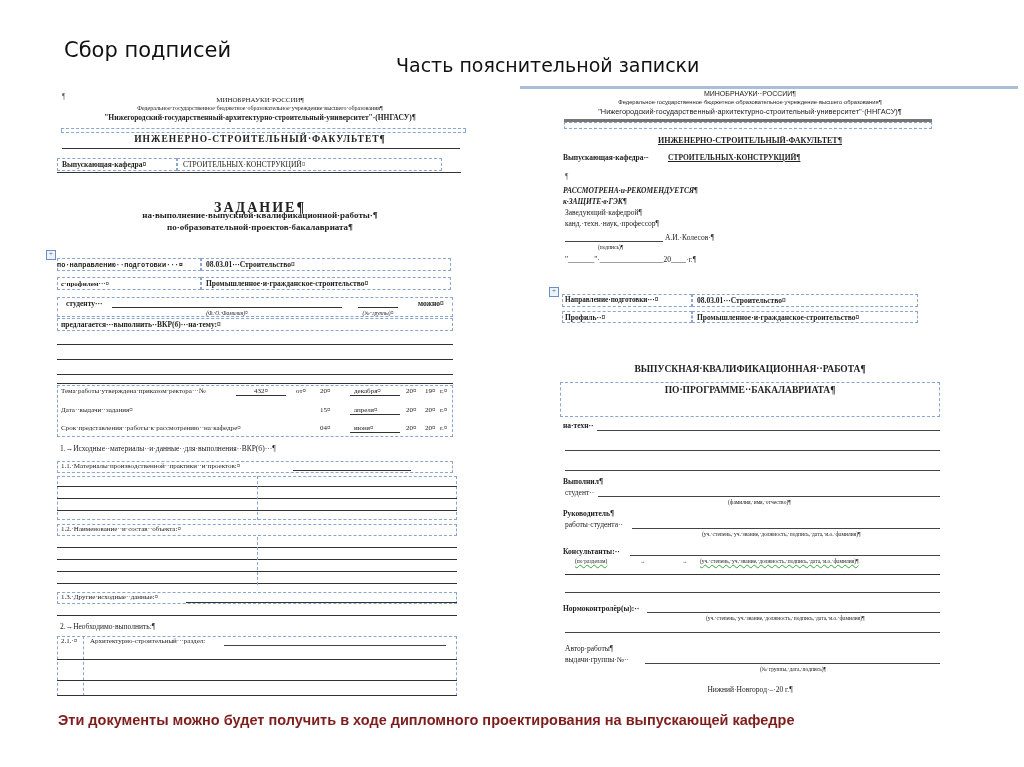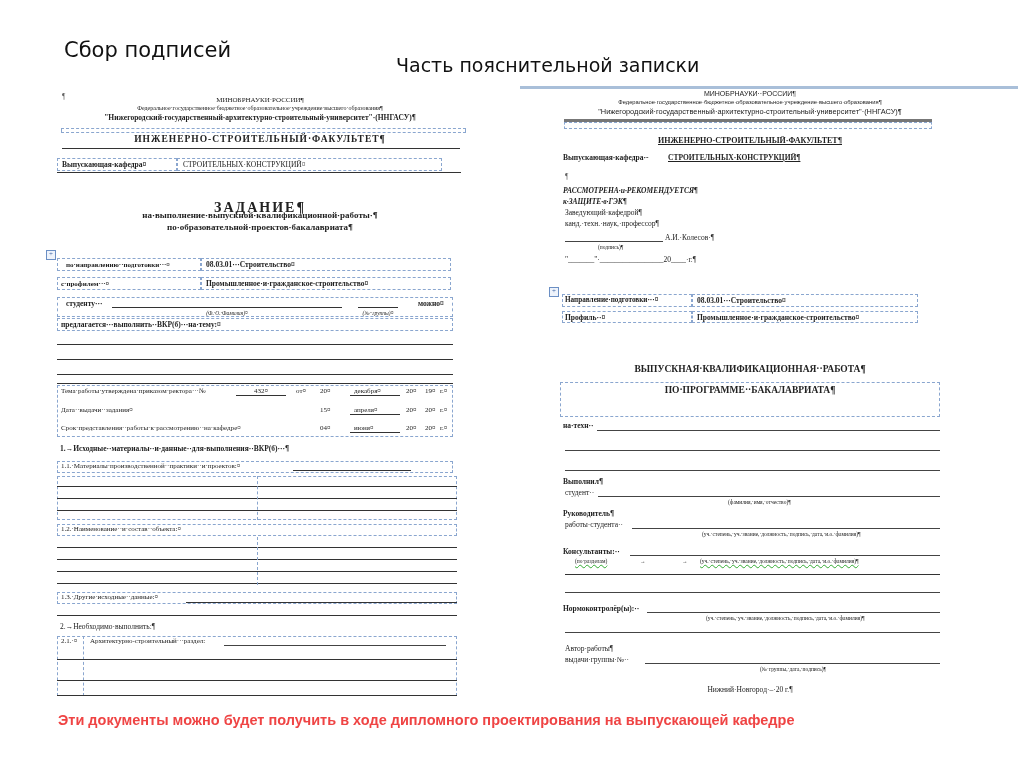--- a/index.html
+++ b/index.html
@@ -1,21 +1,21 @@
 <!DOCTYPE html>
 <html><head>
 <meta charset="utf-8">
 <style>
   html,body{margin:0;padding:0;background:#fff;}
   body{width:1024px;height:767px;position:relative;overflow:hidden;font-family:"DejaVu Sans",sans-serif;color:#111;}
   .slide-title{position:absolute;font-family:"DejaVu Sans",sans-serif;color:#111;white-space:nowrap;}
   #t1{left:64px;top:38px;font-size:21px;}
   #t2{left:396px;top:54px;font-size:19px;}
   .title-rule{position:absolute;left:520px;top:86px;width:498px;height:3px;background:#a9bfd9;}
-  .footer-note{position:absolute;left:58px;top:712px;font-size:14.5px;font-weight:bold;color:#ef4444;white-space:nowrap;font-family:"Liberation Sans",sans-serif;}
+  .footer-note{position:absolute;left:58px;top:712px;font-size:14.5px;font-weight:bold;color:#7f1d1d;white-space:nowrap;font-family:"Liberation Sans",sans-serif;}
 
   .doc{position:absolute;font-family:"Liberation Serif",serif;font-size:7.5px;color:#222;}
   .sans{font-family:"Liberation Sans",sans-serif;}
   .c{text-align:center;}
   .b{font-weight:bold;}
   .i{font-style:italic;}
   .abs{position:absolute;white-space:nowrap;}
   .pil{color:#666;}
   .hr{position:absolute;height:0;border-top:1.5px solid #333;}
   .hrthin{position:absolute;height:0;border-top:1px solid #444;}
@@ -46,21 +46,21 @@
   <div class="cell" style="left:177px;top:158px;width:265px;height:13px;"></div>
   <div class="abs" style="left:183px;top:160px;font-size:7.5px;">СТРОИТЕЛЬНЫХ·КОНСТРУКЦИЙ¤</div>
   <div class="hr" style="left:57px;top:172px;width:404px;"></div>
 
   <div class="abs c b" style="left:60px;top:200px;width:400px;font-size:14px;letter-spacing:2px;">ЗАДАНИЕ¶</div>
   <div class="abs c b" style="left:60px;top:210px;width:400px;font-size:9px;">на·выполнение·выпускной·квалификационной·работы·¶</div>
   <div class="abs c b" style="left:60px;top:222px;width:400px;font-size:9px;">по·образовательной·проектов·бакалавриата¶</div>
 
   <div class="move-handle" style="left:46px;top:250px;">+</div>
   <div class="cell" style="left:57px;top:258px;width:144px;height:13px;"></div>
-  <div class="abs b" style="left:66px;top:261px;font-size:7px;">по·направлению··подготовки···¤</div>
+  <div class="abs b" style="left:57px;top:261px;font-size:7px;font-family:Liberation Mono, monospace;">по·направлению··подготовки···¤</div>
   <div class="cell" style="left:201px;top:258px;width:250px;height:13px;"></div>
   <div class="abs b" style="left:206px;top:260px;font-size:7.5px;">08.03.01···Строительство¤</div>
   <div class="cell" style="left:57px;top:277px;width:144px;height:13px;"></div>
   <div class="abs b" style="left:61px;top:280px;font-size:7px;">с·профилем···¤</div>
   <div class="cell" style="left:201px;top:277px;width:250px;height:13px;"></div>
   <div class="abs b" style="left:206px;top:279px;font-size:7.5px;">Промышленное·и·гражданское·строительство¤</div>
 
   <div class="cell" style="left:57px;top:297px;width:396px;height:20px;"></div>
   <div class="abs b" style="left:66px;top:299px;font-size:7.5px;">студенту···</div>
   <div class="line" style="left:112px;top:297px;width:230px;height:11px;"></div>
@@ -97,21 +97,21 @@
   <div class="abs" style="left:440px;top:406px;font-size:7px;">г.¤</div>
 
   <div class="abs" style="left:61px;top:424px;font-size:7px;">Срок·представления··работы·к·рассмотрению··на·кафедре¤</div>
   <div class="abs" style="left:320px;top:424px;font-size:7px;">04¤</div>
   <div class="line" style="left:350px;top:422px;width:50px;height:11px;"></div>
   <div class="abs" style="left:354px;top:424px;font-size:7px;">июня¤</div>
   <div class="abs" style="left:406px;top:424px;font-size:7px;">20¤</div>
   <div class="abs" style="left:425px;top:424px;font-size:7px;">20¤</div>
   <div class="abs" style="left:440px;top:424px;font-size:7px;">г.¤</div>
 
-  <div class="abs" style="left:60px;top:444px;font-size:7.5px;font-weight:bold;">1.→Исходные··материалы··и·данные··для·выполнения··ВКР(б)···¶</div>
+  <div class="abs" style="left:60px;top:444px;font-size:7.5px;">1.→Исходные··материалы··и·данные··для·выполнения··ВКР(б)···¶</div>
   <div class="cell" style="left:57px;top:461px;width:396px;height:12px;"></div>
   <div class="abs" style="left:61px;top:462px;font-size:7px;">1.1.·Материалы·производственной··практики··и·проектов:¤</div>
   <div class="line" style="left:293px;top:461px;width:118px;height:10px;"></div>
 
   <div class="cell" style="left:57px;top:476px;width:400px;height:44px;"></div>
   <div class="line" style="left:57px;top:476px;width:400px;height:11px;"></div>
   <div class="line" style="left:57px;top:488px;width:400px;height:11px;"></div>
   <div class="line" style="left:57px;top:500px;width:400px;height:11px;"></div>
   <div style="position:absolute;left:257px;top:476px;height:44px;border-left:1px dashed #8aa6cf;"></div>
 

